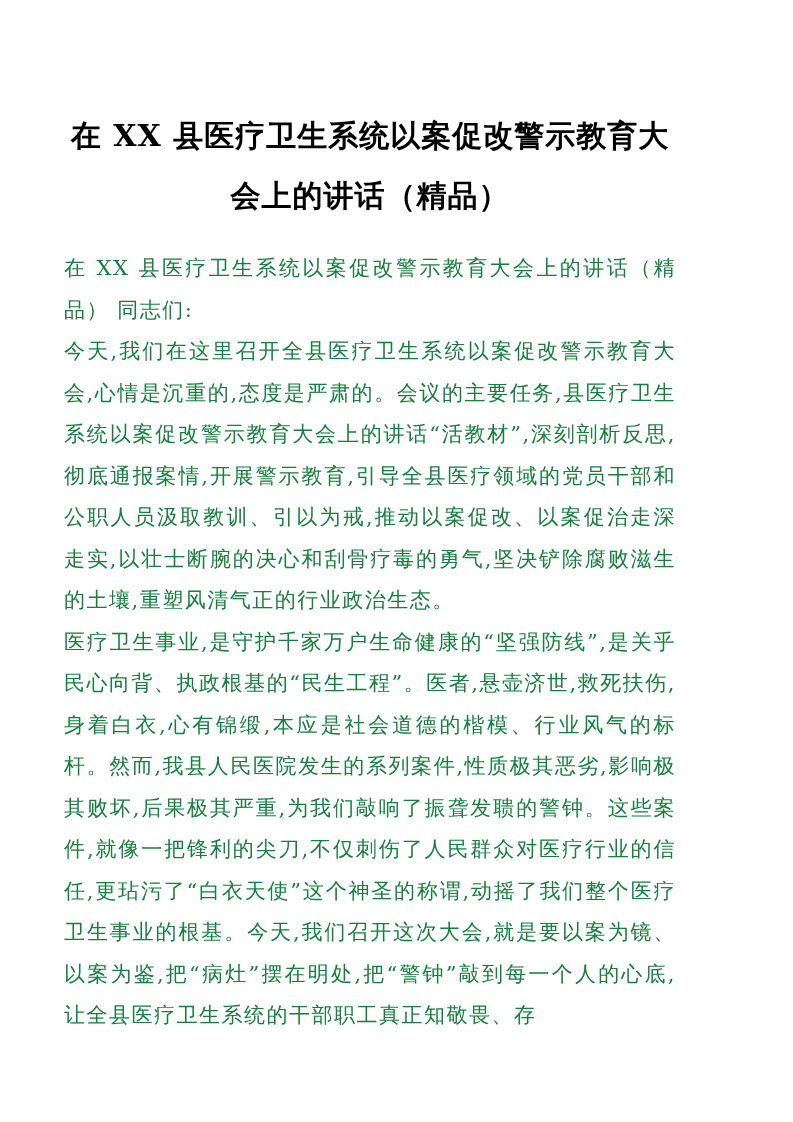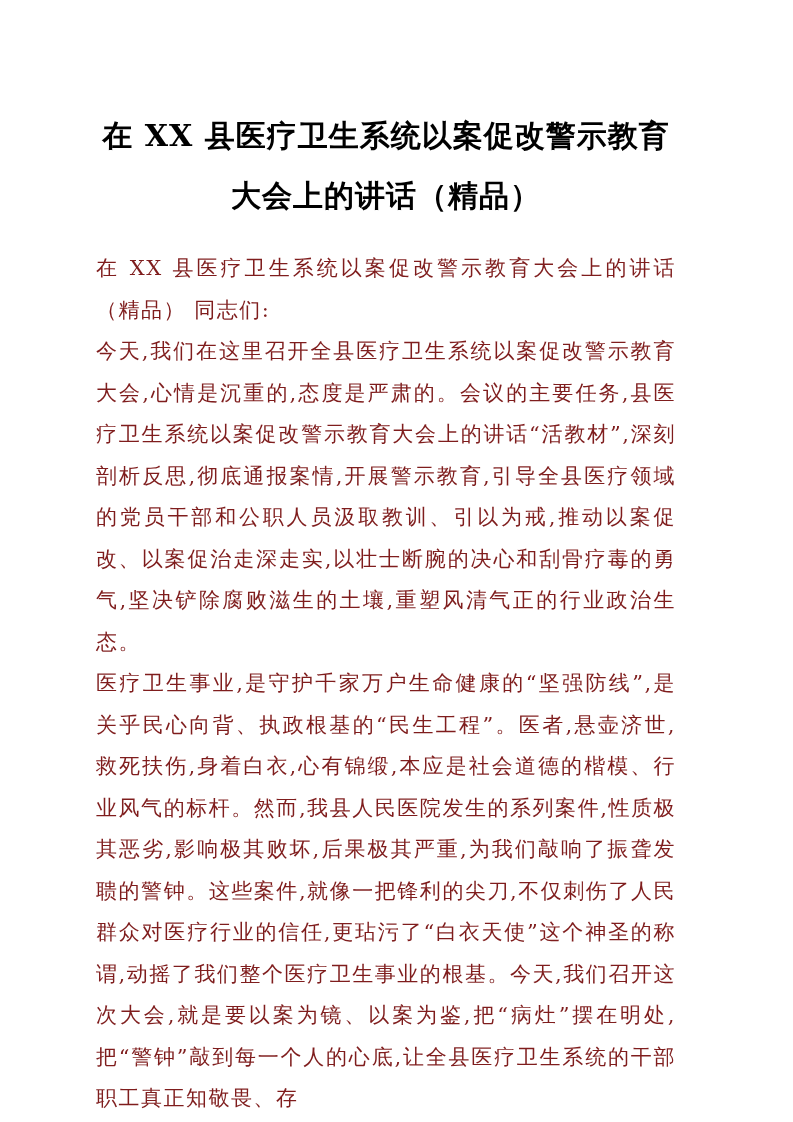--- a/index.html
+++ b/index.html
@@ -12,40 +12,40 @@
     height: 1122px;
     overflow: hidden;
     font-family: "DejaVu Serif", "Liberation Serif", serif;
     color: #000000;
   }
   .page {
     box-sizing: border-box;
     width: 793px;
     height: 1122px;
     background: #ffffff;
-    padding: 106px 117px 0 96px;
+    padding: 106px 117px 0 64px;
   }
   .doc-title {
     margin: 0 0 22px 0;
     font-size: 30px;
     line-height: 60px;
     font-weight: bold;
     text-align: center;
     letter-spacing: 1px;
     color: #000000;
   }
   .doc-body p {
     margin: 0;
     font-size: 21px;
     line-height: 41.5px;
     text-align: justify;
     text-justify: inter-character;
     letter-spacing: 1.5px;
     word-break: break-all;
-    color: #7f1d1d;
+    color: #15803d;
   }
 </style>
 </head>
 <body>
 
 <div class="page">
   <h1 class="doc-title">在 XX 县医疗卫生系统以案促改警示教育大会上的讲话（精品）</h1>
   <div class="doc-body">
     <p>在 XX 县医疗卫生系统以案促改警示教育大会上的讲话（精品） 同志们:</p>
     <p>今天,我们在这里召开全县医疗卫生系统以案促改警示教育大会,心情是沉重的,态度是严肃的。会议的主要任务,县医疗卫生系统以案促改警示教育大会上的讲话“活教材”,深刻剖析反思,彻底通报案情,开展警示教育,引导全县医疗领域的党员干部和公职人员汲取教训、引以为戒,推动以案促改、以案促治走深走实,以壮士断腕的决心和刮骨疗毒的勇气,坚决铲除腐败滋生的土壤,重塑风清气正的行业政治生态。</p>

